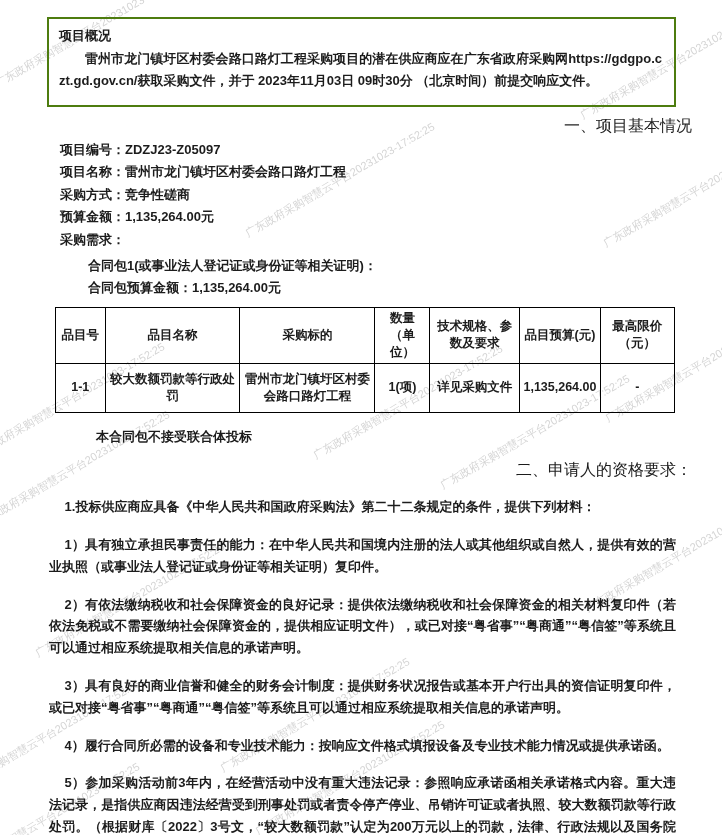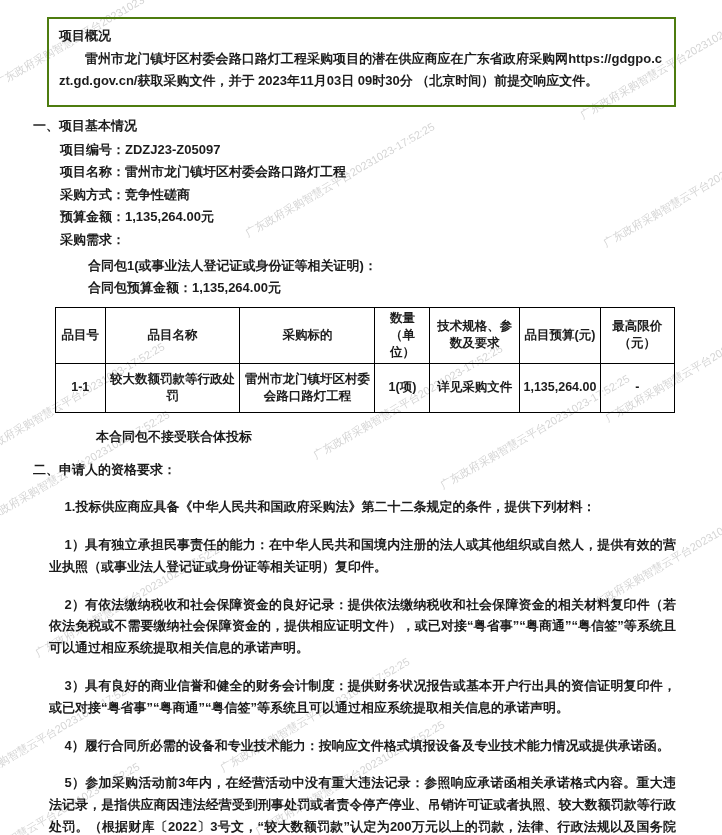--- a/index.html
+++ b/index.html
@@ -35,23 +35,24 @@
   .box-label{font-size:13px;line-height:20px;}
   .box-para{
     margin:2px 0 0 0;
     text-indent:2em;
     line-height:22px;
     text-align:justify;
     word-break:break-all;
   }
   .h-sec{
     margin:9px 30px 0 33px;
-    font-size:13px;
-    font-weight:700;
+    font-size:16px;
+    font-weight:400;
     line-height:20px;
+    text-align:right;
   }
   .fields{margin:3px 30px 4px 60px;}
   .field-line{line-height:22.4px;}
   .pkg-line{margin-left:88px;line-height:22.4px;}
   
   table.items{
     border-collapse:collapse;
     margin:7px 0 0 55px;
     width:620px;
     table-layout:fixed;

